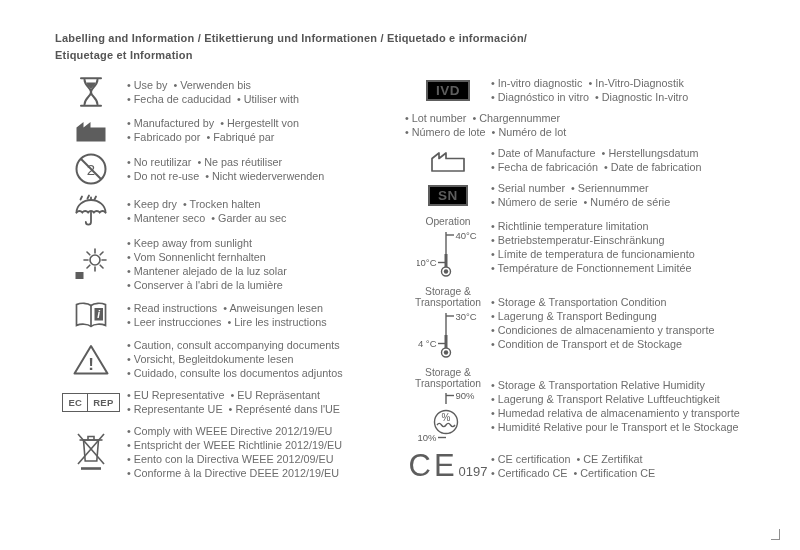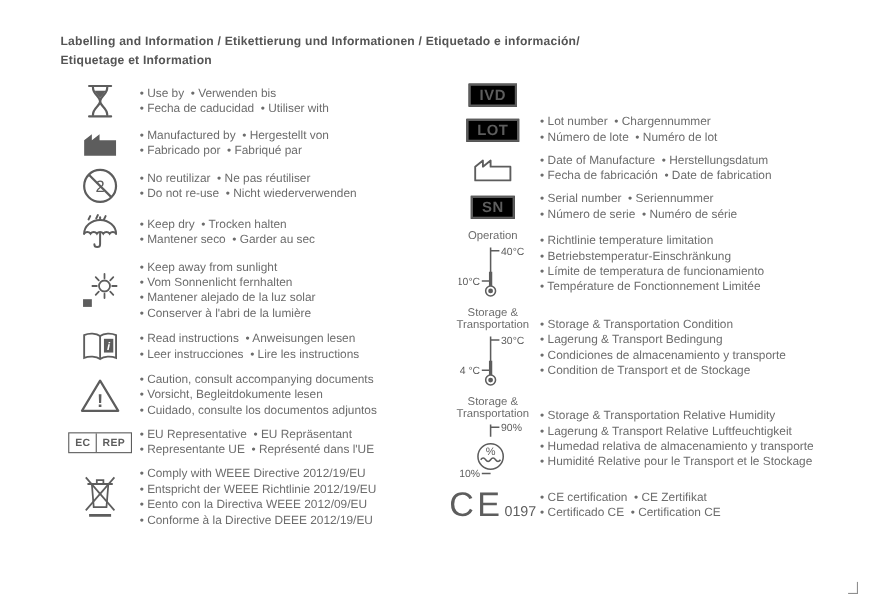--- a/index.html
+++ b/index.html
@@ -179,25 +179,26 @@
             <div class="desc-line">• Eento con la Directiva WEEE 2012/09/EU</div>
             <div class="desc-line">• Conforme à la Directive DEEE 2012/19/EU</div>
           </div>
         </div>
       </div>
     <div class="col col-right" id="col-right">
         <div class="row">
           <div class="icon-cell">
             <div class="code-box"><span>IVD</span></div>
           </div>
-        </div>
-        <div class="row">
-          <div class="icon-cell">
-            <div class="code-box"><span>LOT</span></div>
-          </div>
+          <div class="text-cell">
+            <div class="desc-line">• In-vitro diagnostic  • In-Vitro-Diagnostik</div>
+            <div class="desc-line">• Diagnóstico in vitro  • Diagnostic In-vitro</div>
+          </div>
+        </div>
+        <div class="row">
           <div class="text-cell">
             <div class="desc-line">• Lot number  • Chargennummer</div>
             <div class="desc-line">• Número de lote  • Numéro de lot</div>
           </div>
         </div>
         <div class="row">
           <div class="icon-cell">
             <svg width="38" height="26" viewBox="0 0 38 26">
       <path d="M3 24 V11.5 L10 6 v5.5 L17 6 v5.5 H35 V24 Z" fill="none" stroke="currentColor" stroke-width="1.7" stroke-linejoin="round"></path>
     </svg>

